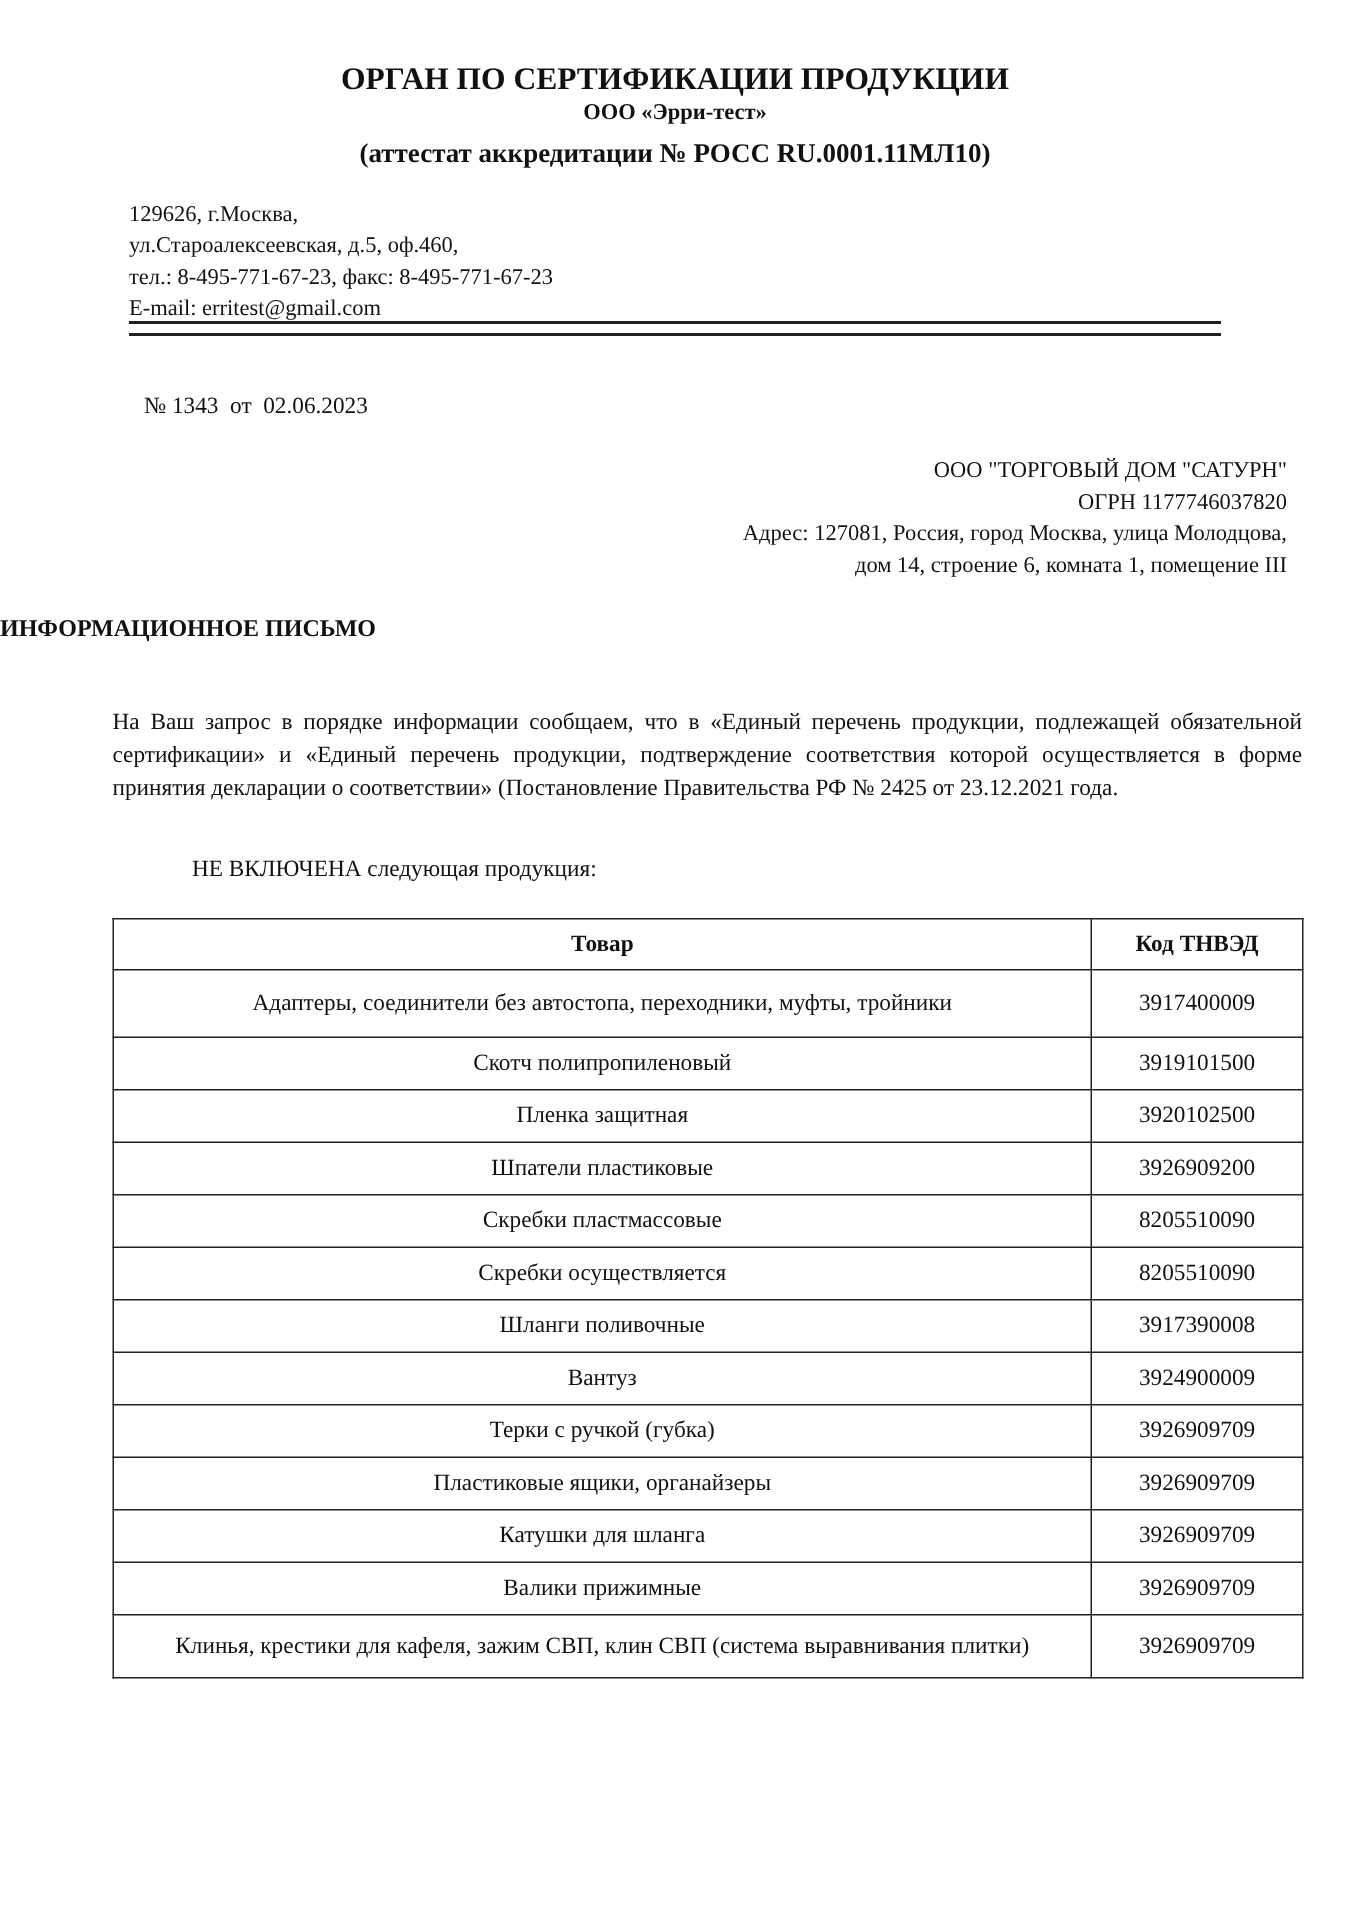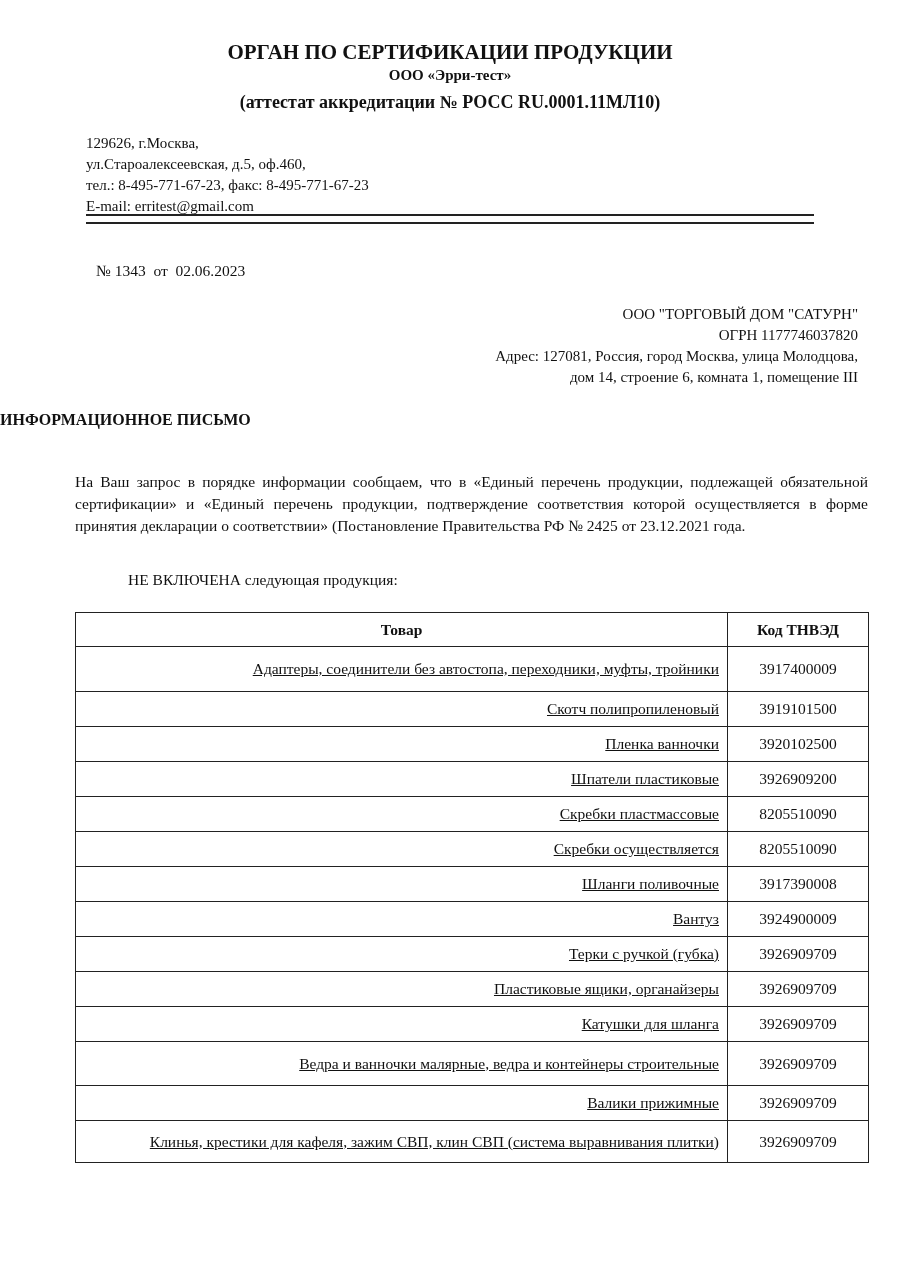--- a/index.html
+++ b/index.html
@@ -19,21 +19,21 @@
   .recip { right: 42px; top: 304px; text-align: right; font-size: 15px; line-height: 21px; }
   .recip div { white-space: nowrap; }
   .title { left: 0; width: 711px; top: 411px; text-align: left; font-weight: bold; font-size: 16px; }
   .body-text { left: 75px; top: 471px; width: 793px; font-size: 15.5px; line-height: 22px;
                text-align: justify; }
   .subhead { left: 128px; top: 571px; font-size: 15.5px; }
   table.products { position: absolute; left: 75px; top: 612px; width: 794px;
                    border-collapse: collapse; font-size: 15.5px; }
   table.products th, table.products td { border: 1.5px solid #222; padding: 0 8px; }
   table.products th { font-weight: bold; height: 33px; text-align: center; }
-  table.products td.name { text-align: right; text-decoration: underline; }
+  table.products td.name { text-align: center; }
   table.products td.code { text-align: center; width: 124px; }
 </style>
 </head>
 <body>
 
 <div class="abs hdr h1">ОРГАН ПО СЕРТИФИКАЦИИ ПРОДУКЦИИ</div>
 <div class="abs hdr h2">ООО «Эрри-тест»</div>
 <div class="abs hdr h3">(аттестат аккредитации № РОСС RU.0001.11МЛ10)</div>
 
 <div class="abs addr">
@@ -70,21 +70,21 @@
   <tbody>
     <tr style="height:45px">
       <td class="name">Адаптеры, соединители без автостопа, переходники, муфты, тройники</td>
       <td class="code">3917400009</td>
     </tr>
     <tr style="height:35px">
       <td class="name">Скотч полипропиленовый</td>
       <td class="code">3919101500</td>
     </tr>
     <tr style="height:35px">
-      <td class="name">Пленка ванночки</td>
+      <td class="name">Пленка защитная</td>
       <td class="code">3920102500</td>
     </tr>
     <tr style="height:35px">
       <td class="name">Шпатели пластиковые</td>
       <td class="code">3926909200</td>
     </tr>
     <tr style="height:35px">
       <td class="name">Скребки пластмассовые</td>
       <td class="code">8205510090</td>
     </tr>
@@ -105,24 +105,20 @@
       <td class="code">3926909709</td>
     </tr>
     <tr style="height:35px">
       <td class="name">Пластиковые ящики, органайзеры</td>
       <td class="code">3926909709</td>
     </tr>
     <tr style="height:35px">
       <td class="name">Катушки для шланга</td>
       <td class="code">3926909709</td>
     </tr>
-    <tr style="height:44px">
-      <td class="name">Ведра и ванночки малярные, ведра и контейнеры строительные</td>
-      <td class="code">3926909709</td>
-    </tr>
     <tr style="height:35px">
       <td class="name">Валики прижимные</td>
       <td class="code">3926909709</td>
     </tr>
     <tr style="height:42px">
       <td class="name" style="line-height:20px">Клинья, крестики для кафеля, зажим СВП, клин СВП (система выравнивания плитки)</td>
       <td class="code">3926909709</td>
     </tr>
   </tbody>
 </table>

